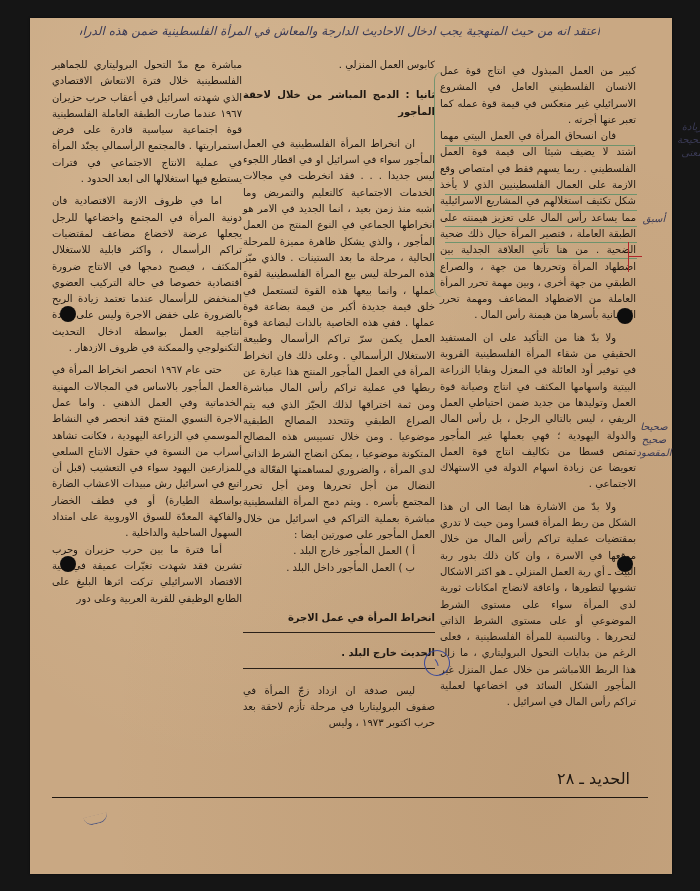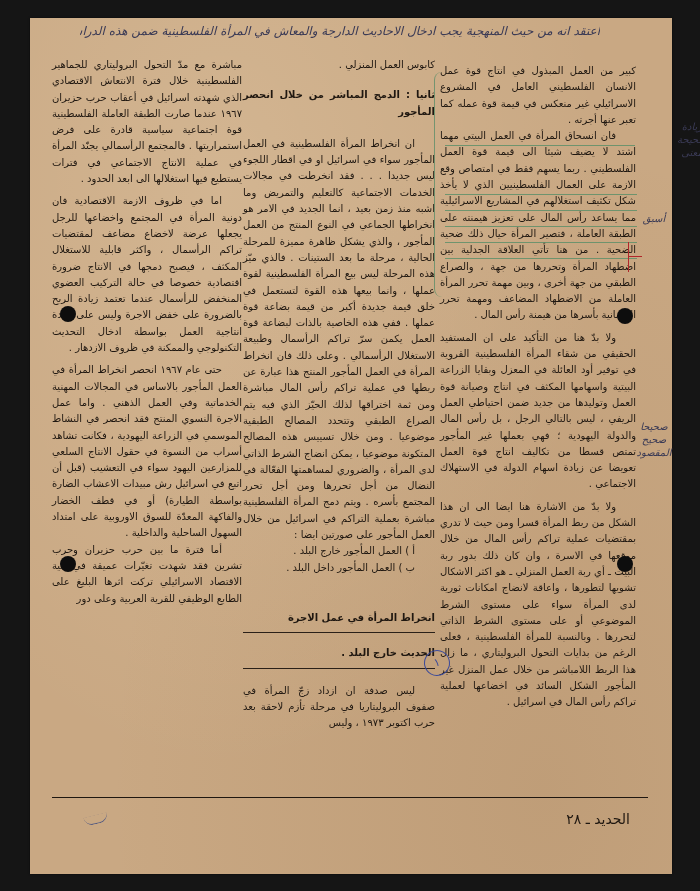--- a/index.html
+++ b/index.html
@@ -15,21 +15,21 @@
   .col p.ind{text-indent:20px;}
   .col p.gap{margin-top:6px;}
   .col-right{left:440px;width:196px;margin-top:6px;}
   .col-mid{left:243px;width:192px;}
   .col-left{left:52px;width:190px;}
   .subhead{font-weight:bold;}
   .boxed-title{margin:30px 0 0 0;border-bottom:1.5px solid #2a2018;padding:4px 0 6px 0;font-weight:bold;text-align:right;}
   .boxed-title2{margin:8px 0 14px 0;border-bottom:1.5px solid #2a2018;padding:4px 0 6px 0;font-weight:bold;text-align:left;}
   .hole{position:absolute;width:16px;height:16px;border-radius:50%;background:#0d0d0d;}
   .rule-bottom{position:absolute;left:52px;width:596px;top:797px;height:0;border-top:1.5px solid #1f1710;}
-  .footer{position:absolute;right:70px;top:811px;direction:rtl;font-size:14px;color:#1f1710;text-align:center;}
+  .footer{position:absolute;right:70px;top:769px;direction:rtl;font-size:16px;color:#1f1710;text-align:center;}
   .check{position:absolute;left:84px;top:815px;width:24px;height:8px;border-bottom:1px solid #555b80;transform:rotate(-14deg);border-radius:0 0 12px 12px;}
   .note{position:absolute;font-family:"DejaVu Serif",serif;font-style:italic;font-size:10px;color:#3a3a55;direction:rtl;line-height:13px;text-align:center;}
   .circle-num{position:absolute;left:424px;top:650px;width:24px;height:24px;border:1.5px solid #3b4a9a;border-radius:50%;
     font-family:"DejaVu Serif",serif;font-size:11px;color:#3b4a9a;text-align:center;line-height:24px;transform:rotate(-15deg);}
   .green-line{position:absolute;height:0;border-top:1px solid #5e8f6a;opacity:0.85;}
   .red-mark{position:absolute;border-left:1.5px solid #b0262a;}
   .red-tick{position:absolute;border-top:1.5px solid #b0262a;}
   .green-brace{position:absolute;left:434px;top:72px;width:8px;height:225px;border-left:1px solid #5e8f6a;border-radius:8px 0 0 8px;opacity:0.8;}
 </style>
 </head>
@@ -41,21 +41,21 @@
 
 <div class="col col-right">
   <p>كبير من العمل المبذول في انتاج قوة عمل الانسان الفلسطيني العامل في المشروع الاسرائيلي غير منعكس في قيمة قوة عمله كما تعبر عنها أجرته .</p>
   <p class="ind">فان انسحاق المرأة في العمل البيتي مهما اشتد لا يضيف شيئا الى قيمة قوة العمل الفلسطيني . ربما يسهم فقط في امتصاص وقع الازمة على العمال الفلسطينيين الذي لا يأخذ شكل تكثيف استغلالهم في المشاريع الاسرائيلية مما يساعد رأس المال على تعزيز هيمنته على الطبقة العاملة ، فتصير المرأة حيال ذلك ضحية الضحية . من هنا تأتي العلاقة الجدلية بين اضطهاد المرأة وتحررها من جهة ، والصراع الطبقي من جهة أخرى ، وبين مهمة تحرر المرأة العاملة من الاضطهاد المضاعف ومهمة تحرر الانسانية بأسرها من هيمنة رأس المال .</p>
   <p class="ind gap">ولا بدّ هنا من التأكيد على ان المستفيد الحقيقي من شقاء المرأة الفلسطينية القروية في توفير أود العائلة في المعزل وبقايا الزراعة البيتية واسهامها المكثف في انتاج وصيانة قوة العمل وتوليدها من جديد ضمن احتياطي العمل الريفي ، ليس بالتالي الرجل ، بل رأس المال والدولة اليهودية ؛ فهي بعملها غير المأجور تمتص قسطا من تكاليف انتاج قوة العمل تعويضا عن زيادة اسهام الدولة في الاستهلاك الاجتماعي .</p>
   <p class="ind gap">ولا بدّ من الاشارة هنا ايضا الى ان هذا الشكل من ربط المرأة قسرا ومن حيث لا تدري بمقتضيات عملية تراكم رأس المال من خلال موقعها في الاسرة ، وان كان ذلك بدور ربة البيت ـ أي ربة العمل المنزلي ـ هو اكثر الاشكال تشويها لتطورها ، واعاقة لانضاج امكانات ثورية لدى المرأة سواء على مستوى الشرط الموضوعي أو على مستوى الشرط الذاتي لتحررها . وبالنسبة للمرأة الفلسطينية ، فعلى الرغم من بدايات التحول البروليتاري ، ما زال هذا الربط اللامباشر من خلال عمل المنزل غير المأجور الشكل السائد في اخضاعها لعملية تراكم رأس المال في اسرائيل .</p>
 </div>
 
 <div class="col col-mid">
   <p>كابوس العمل المنزلي .</p>
-  <p class="gap subhead" style="margin-top:14px;">ثانيا : الدمج المباشر من خلال انحصر المأجور</p>
+  <p class="gap subhead" style="margin-top:14px;">ثانيا : الدمج المباشر من خلال لاحقة المأجور</p>
   <p class="ind" style="margin-top:16px;">ان انخراط المرأة الفلسطينية في العمل المأجور سواء في اسرائيل او في اقطار اللجوء ليس جديدا . . . فقد انخرطت في مجالات الخدمات الاجتماعية كالتعليم والتمريض وما اشبه منذ زمن بعيد ، انما الجديد في الامر هو انخراطها الجماعي في النوع المنتج من العمل المأجور ، والذي يشكل ظاهرة مميزة للمرحلة الحالية ، مرحلة ما بعد الستينات . فالذي ميّز هذه المرحلة ليس بيع المرأة الفلسطينية لقوة عملها ، وانما بيعها هذه القوة لتستعمل في خلق قيمة جديدة أكبر من قيمة بضاعة قوة عملها . ففي هذه الخاصية بالذات لبضاعة قوة العمل يكمن سرّ تراكم الرأسمال وطبيعة الاستغلال الرأسمالي . وعلى ذلك فان انخراط المرأة في العمل المأجور المنتج هذا عبارة عن ربطها في عملية تراكم رأس المال مباشرة ومن ثمة اختراقها لذلك الحيّز الذي فيه يتم الصراع الطبقي وتتحدد المصالح الطبقية موضوعيا . ومن خلال تسييس هذه المصالح المتكونة موضوعيا ، يمكن انضاج الشرط الذاتي لدى المرأة ، والضروري لمساهمتها الفعّالة في النضال من أجل تحررها ومن أجل تحرر المجتمع بأسره . ويتم دمج المرأة الفلسطينية مباشرة بعملية التراكم في اسرائيل من خلال العمل المأجور على صورتين ايضا :</p>
   <p class="ind">أ ) العمل المأجور خارج البلد .</p>
   <p class="ind">ب ) العمل المأجور داخل البلد .</p>
   <div class="boxed-title">انخراط المرأة في عمل الاجرة</div>
   <div class="boxed-title2">الحديث خارج البلد .</div>
   <p class="ind">ليس صدفة ان ازداد زجّ المرأة في صفوف البروليتاريا في مرحلة تأزم لاحقة بعد حرب اكتوبر ١٩٧٣ ، وليس</p>
 </div>
 
 <div class="col col-left">
   <p>مباشرة مع مدّ التحول البروليتاري للجماهير الفلسطينية خلال فترة الانتعاش الاقتصادي الذي شهدته اسرائيل في أعقاب حرب حزيران ١٩٦٧ عندما صارت الطبقة العاملة الفلسطينية قوة اجتماعية سياسية قادرة على فرض استمراريتها . فالمجتمع الرأسمالي يجنّد المرأة في عملية الانتاج الاجتماعي في فترات يستطيع فيها استغلالها الى ابعد الحدود .</p>

